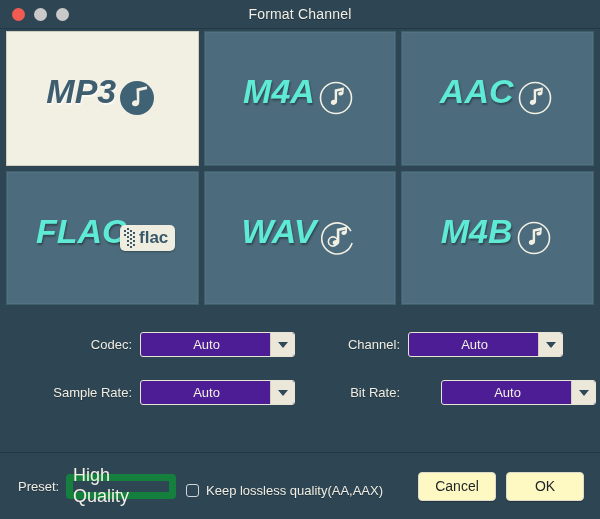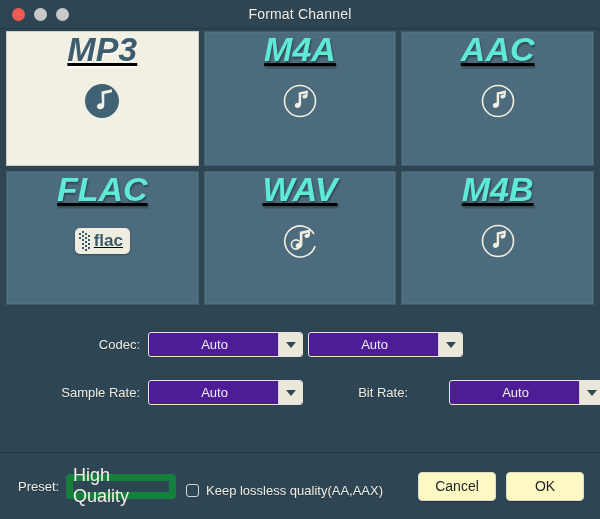--- a/index.html
+++ b/index.html
@@ -73,26 +73,25 @@
     grid-template-rows: repeat(2, 1fr);
     gap: 5px;
     background: transparent;
   }
   .tile {
     position: relative;
     background: #4c6c7d;
     border: 1px solid #3f5e6e;
     box-shadow: inset 0 0 0 1px rgba(255,255,255,0.035);
     display: flex;
-    flex-direction: column;
-    align-items: center;
-    justify-content: flex-start;
+    flex-direction: row;
+    align-items: center;
+    justify-content: center;
     cursor: pointer;
     box-sizing: border-box;
-    text-decoration: underline;
   }
   .tile.selected {
     background: #f2efe3;
     border: 1px solid #cfcbbd;
   }
   .tile-label {
     font-size: 34px;
     font-weight: bold;
     font-style: italic;
     color: #5eead4;
@@ -130,21 +129,21 @@
     font-size: 17px;
     font-weight: bold;
     color: #3a5868;
     line-height: 1;
     font-family: "Liberation Sans", sans-serif;
   }
 
   
   .settings {
     position: absolute;
-    left: 8px;
+    left: 0;
     top: 310px;
     width: 476px;
     height: 140px;
     background: #2e4654;
   }
   .settings-row {
     position: absolute;
     display: flex;
     align-items: center;
   }
@@ -401,20 +400,21 @@
       <span class="field-label label-w-left">Codec:</span>
       <div class="select">
         <span class="select-value">Auto</span>
         <span class="select-arrow">
             <span class="caret"></span>
           </span>
       </div>
     </div>
 
     <div class="settings-row row-channel">
+      <span class="field-label label-w-right">Channel:</span>
       <div class="select">
         <span class="select-value">Auto</span>
         <span class="select-arrow">
             <span class="caret"></span>
           </span>
       </div>
     </div>
 
     <div class="settings-row row-samplerate">
       <span class="field-label label-w-left">Sample Rate:</span>

